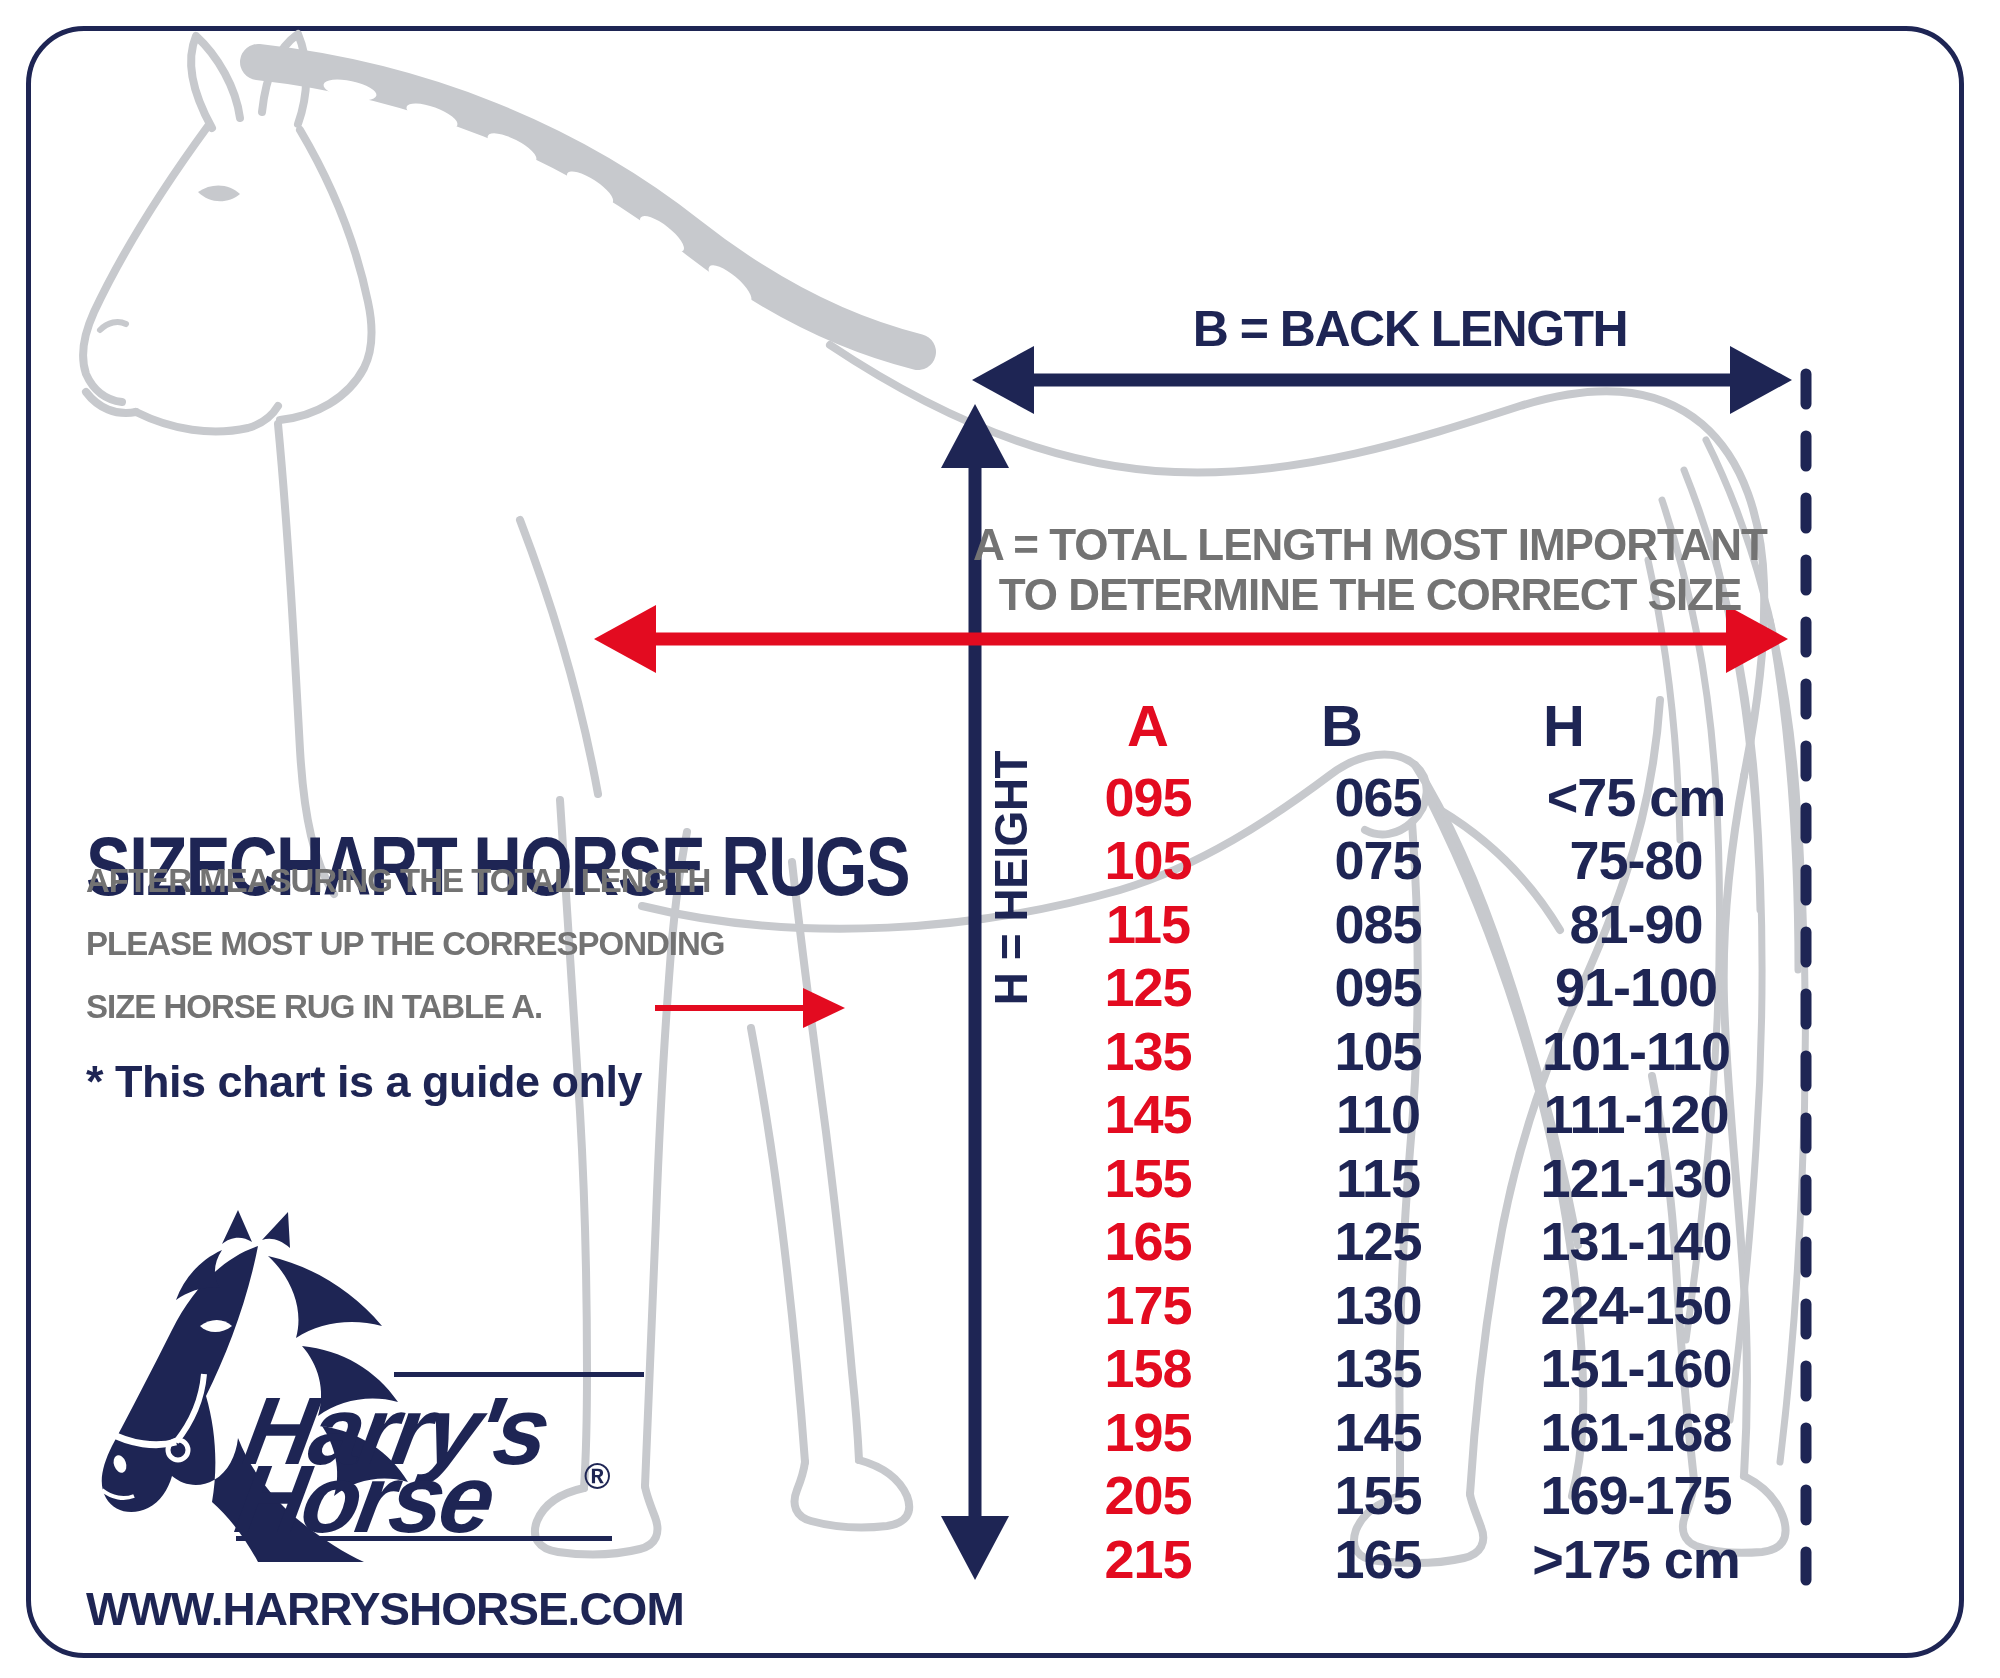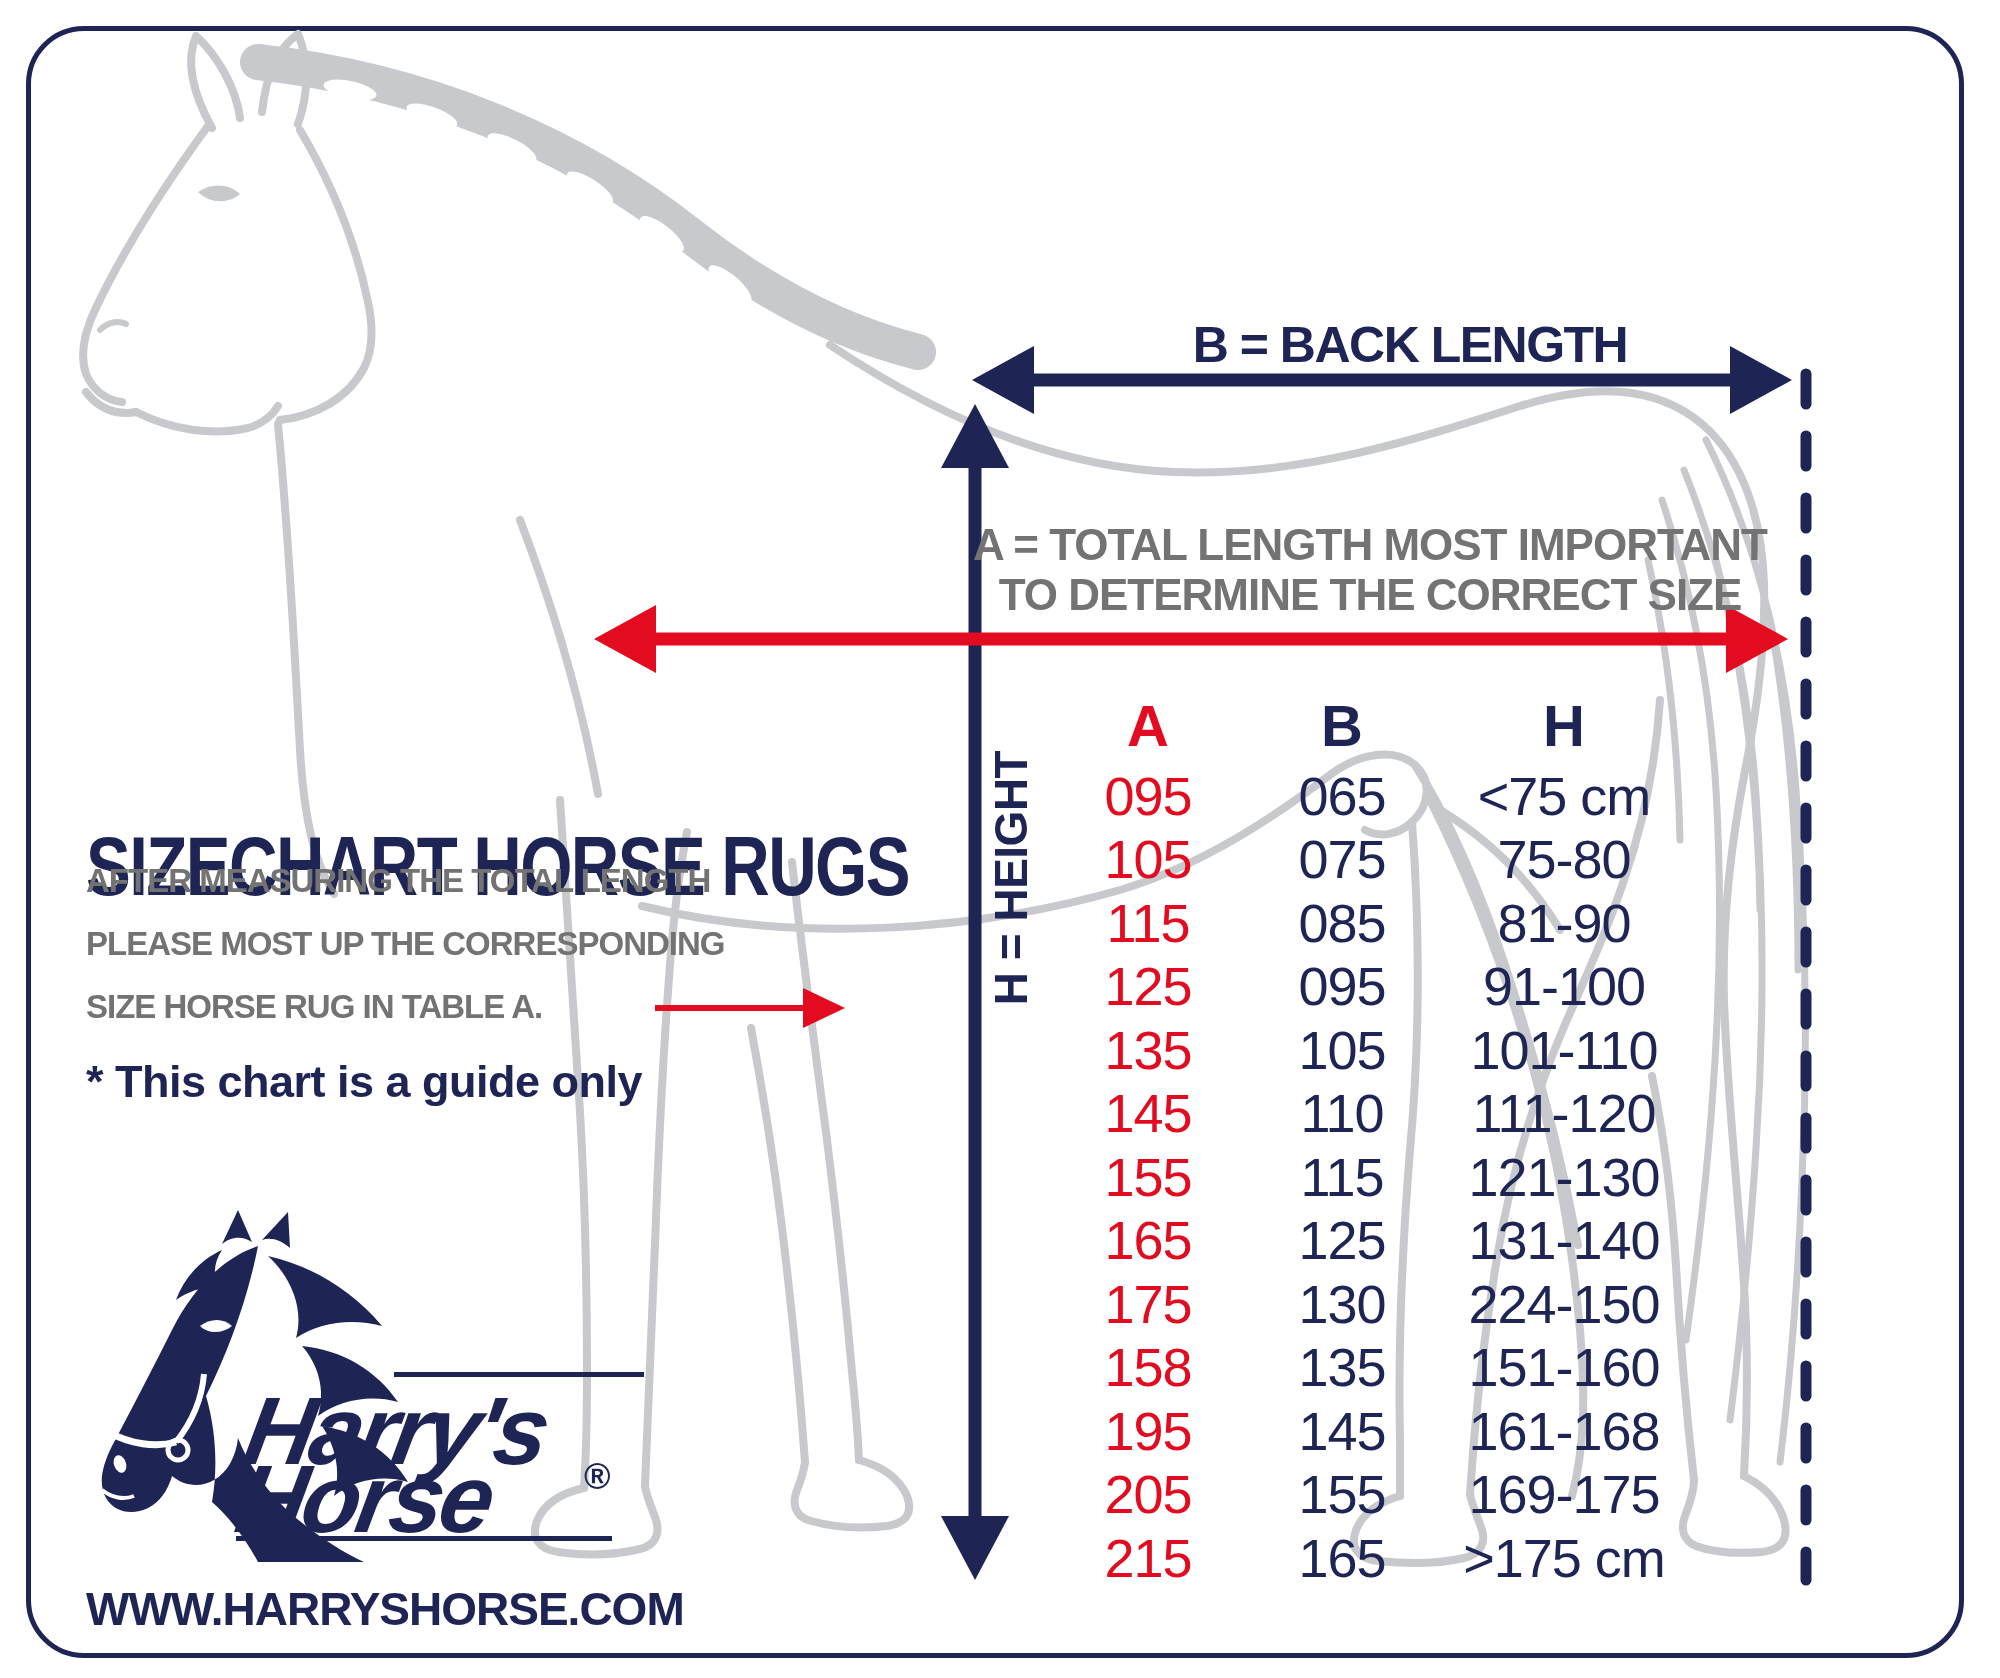--- a/index.html
+++ b/index.html
@@ -6,37 +6,37 @@
   body{width:2000px;height:1678px;font-family:"Liberation Sans",sans-serif;}
   .canvas{position:relative;width:2000px;height:1678px;background:#fff;overflow:hidden;}
   .frame{position:absolute;left:26px;top:26px;width:1938px;height:1632px;
          border:5px solid #1e2554;border-radius:58px;box-sizing:border-box;z-index:0;}
   svg.layer{position:absolute;left:0;top:0;width:2000px;height:1678px;z-index:1;}
   svg.arrows{z-index:2;}
   .txt{position:absolute;z-index:3;white-space:nowrap;}
   .navy{color:#1e2554;}
   .red{color:#737373;}
 
-  .b-label{left:1160px;top:316px;width:500px;text-align:center;
+  .b-label{left:1160px;top:300px;width:500px;text-align:center;
            font-size:50px;font-weight:bold;letter-spacing:-1.5px;}
   .a-label{left:970px;top:520px;width:800px;text-align:center;
            font-size:44px;font-weight:bold;letter-spacing:-1px;line-height:50px;}
   .h-label{left:852px;top:850px;width:320px;height:56px;text-align:center;
            font-size:46px;font-weight:bold;letter-spacing:-0.5px;
            transform:rotate(-90deg);}
   .title{left:86px;top:818px;font-size:84px;font-weight:bold;letter-spacing:-2px;
          transform:scaleX(0.8);transform-origin:left top;}
   .instructions{left:86px;top:849px;font-size:33px;font-weight:bold;
                 letter-spacing:-1px;line-height:63px;}
   .footnote{left:86px;top:1056px;font-size:45px;font-weight:bold;letter-spacing:-0.5px;text-align:center;}
   .website{left:86px;top:1568px;font-size:46px;font-weight:bold;letter-spacing:-1px;margin-top:14px;}
 
   .rug-table{position:absolute;left:1048px;top:686px;z-index:3;}
   .thead{display:flex;height:78px;align-items:center;font-size:58px;font-weight:bold;}
-  .trow{display:flex;height:63.5px;align-items:center;font-size:54px;font-weight:normal;letter-spacing:-1px;}
+  .trow{display:flex;height:63.5px;align-items:flex-end;font-size:54px;font-weight:bold;letter-spacing:-1px;gap:36px;}
   .tcell{text-align:center;}
   .c0{width:200px;color:#e30b20;}
   .c1{width:188px;color:#1e2554;}
   .c2{width:256px;color:#1e2554;}
 
   .brand{position:absolute;z-index:3;font-weight:bold;font-style:italic;color:#1e2554;}
   .brand-top{left:246px;top:1376px;font-size:96px;letter-spacing:-4px;transform:skewX(-10deg);}
   .brand-bottom{left:238px;top:1444px;font-size:96px;letter-spacing:-4px;transform:skewX(-10deg);}
   .reg{position:absolute;left:584px;top:1456px;z-index:3;font-size:36px;font-weight:bold;color:#1e2554;}
   .rule{position:absolute;background:#1e2554;height:5px;z-index:3;}

